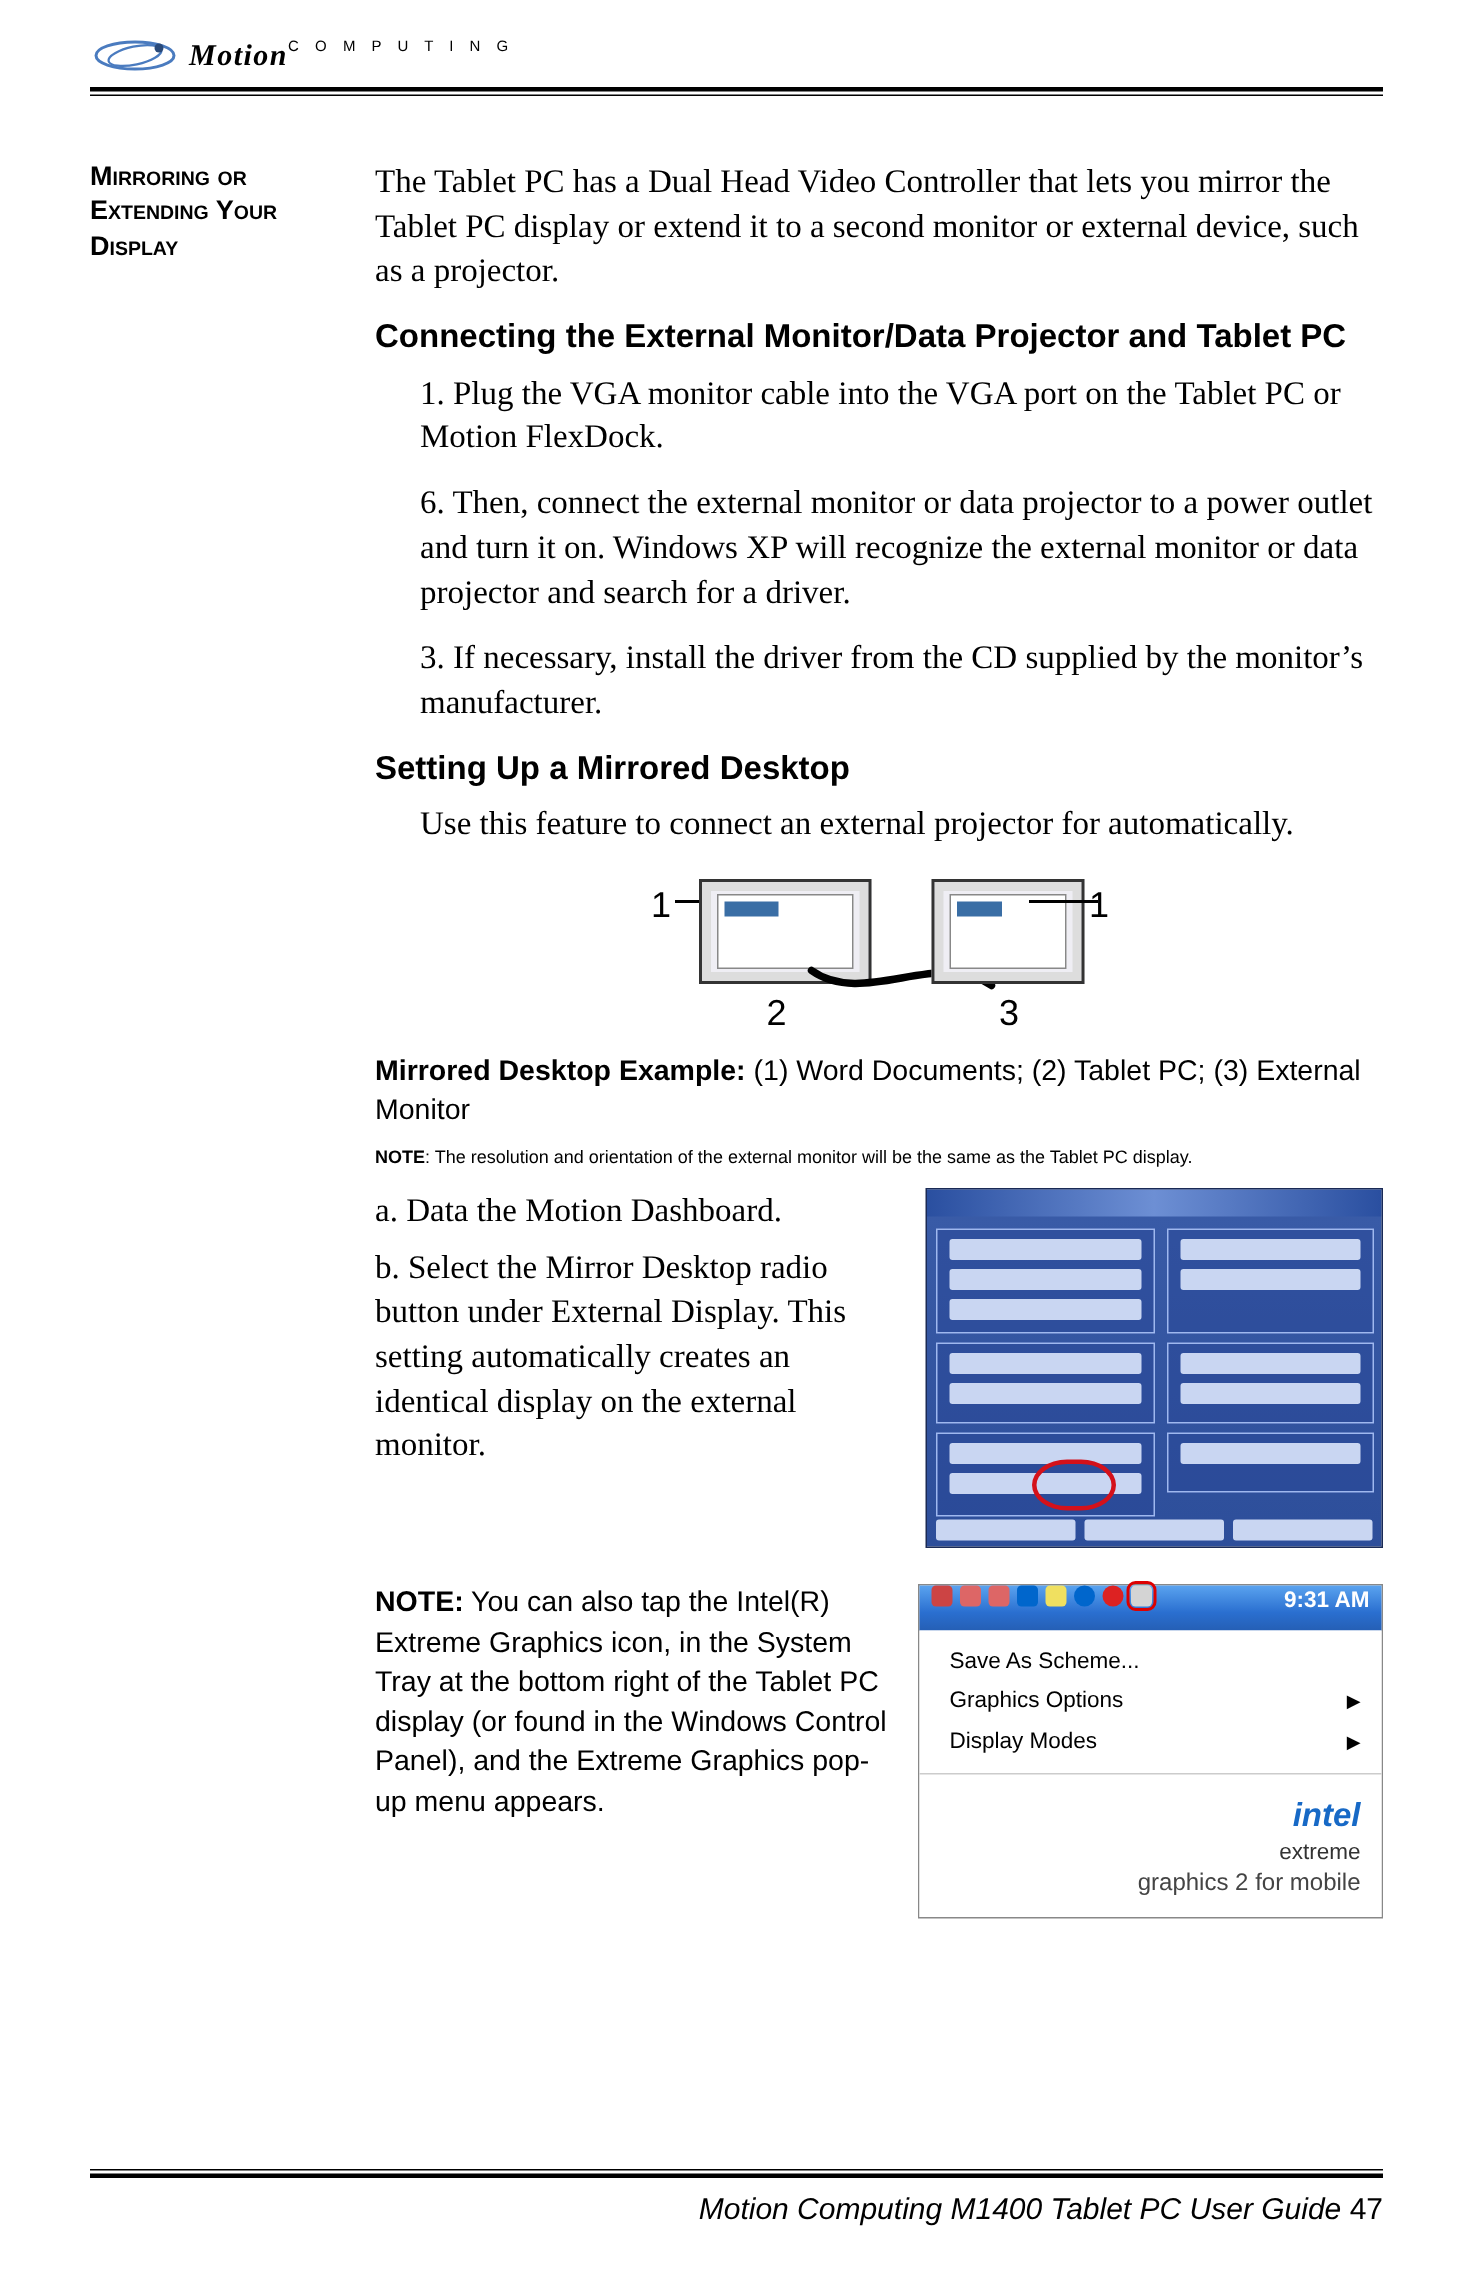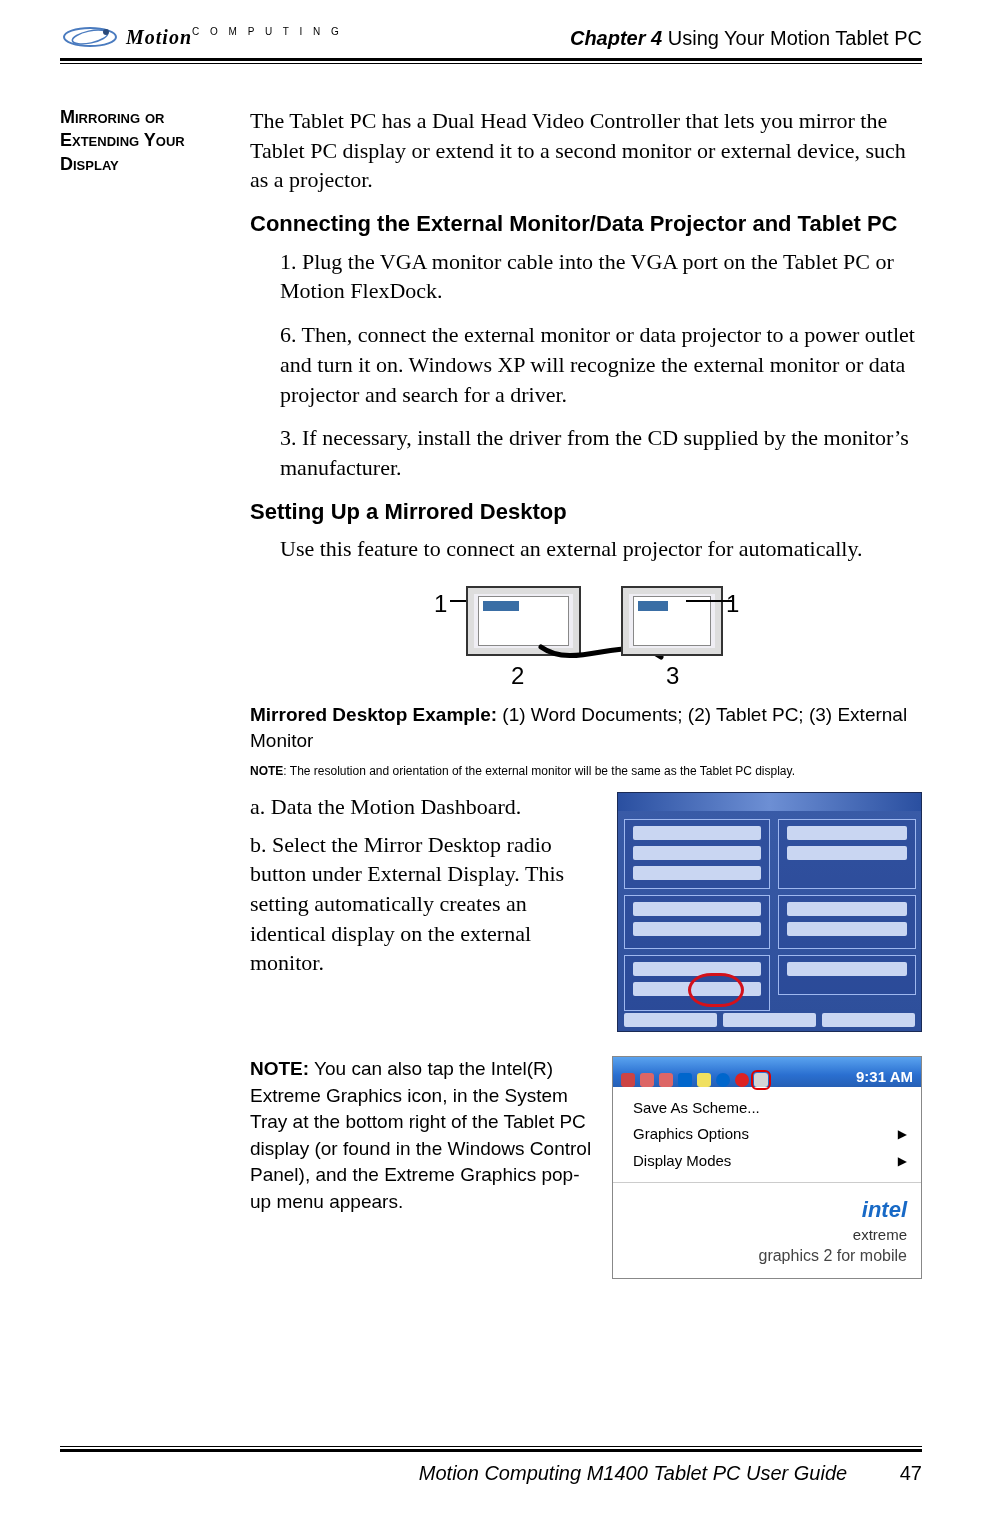--- a/index.html
+++ b/index.html
@@ -143,21 +143,21 @@
     .row3 { display:flex; gap:20px; align-items:flex-start; margin-top: 24px;}
     .row3 .col-l { flex:1; font-family: Arial, Helvetica, sans-serif; font-size:19px; line-height:1.4;}
     .row3 .col-l .b { font-weight:bold; }
     .row3 .col-r { width:310px; }
 
     .tray {
       width:310px; border:1px solid #888;
     }
     .tray-bar {
       height:30px; background:linear-gradient(180deg,#5aa3ef 0%, #2a6fd0 60%, #255fb5 100%);
-      display:flex; align-items:flex-end; justify-content:flex-end; gap:6px; padding:0 8px;
+      display:flex; align-items:flex-start; justify-content:flex-end; gap:6px; padding:0 8px;
       color:#fff; font-family: Arial, sans-serif; font-size:15px; font-weight:bold;
     }
     .tray-icons { display:flex; gap:5px; align-items:center; margin-right:auto;}
     .ti { width:14px; height:14px; border-radius:3px; }
     .ti1{background:#c44;} .ti2{background:#d66;} .ti3{background:#d66;}
     .ti4{background:#06c;} .ti5{background:#f0e060;} .ti6{background:#06c; border-radius:50%;}
     .ti7{background:#d22; border-radius:50%;} .ti8{background:#d4d4d4;}
     .ti-highlight { outline:2px solid #d00; outline-offset:1px; }
     .menu {
       padding:8px 0; background:#fff; font-family: Arial, sans-serif; font-size:15px;
@@ -183,41 +183,38 @@
 
     .page-footer {
       position:absolute; left:60px; right:60px; bottom:32px;
     }
     .pf-thin { border:none; border-top:1px solid #000; }
     .pf-thick { border:none; border-top:3px solid #000; margin-top:2px; }
     .pf-text {
       margin-top:10px; text-align:right;
       font-family: Arial, Helvetica, sans-serif; font-style:italic; font-size:20px;
     }
-    .pf-text .pnum { font-style:normal;margin-left:47px; }
+    .pf-text .pnum { font-style:normal; }
   </style>
 </head>
 <body>
 
 <div class="hdr">
   <div class="logo-wrap">
     <div class="logo-swirl">
       <svg viewBox="0 0 60 26">
         <ellipse cx="30" cy="13" rx="26" ry="9" fill="none" stroke="#4a7bbf" stroke-width="2"></ellipse>
         <ellipse cx="30" cy="13" rx="18" ry="6" fill="none" stroke="#4a7bbf" stroke-width="1.5" transform="rotate(-12 30 13)"></ellipse>
         <circle cx="46" cy="8" r="3" fill="#2a4a7a"></circle>
       </svg>
     </div>
     <div class="logo-text">
       <span class="logo-motion">Motion</span>
       <span class="logo-comp">C O M P U T I N G</span>
     </div>
-  </div>
-  <div class="chapter">
-    <span class="bold-it">Chapter 4</span><span> Using Your Motion Tablet PC</span>
   </div>
 </div>
 <hr class="rule-thick">
 <hr class="rule-thin">
 
 <div class="content">
   <div class="side">Mirroring or Extending Your Display</div>
 
   <div class="main">
     <p class="para">The Tablet PC has a Dual Head Video Controller that lets you mirror the Tablet PC display or extend it to a second monitor or external device, such as a projector.</p>

